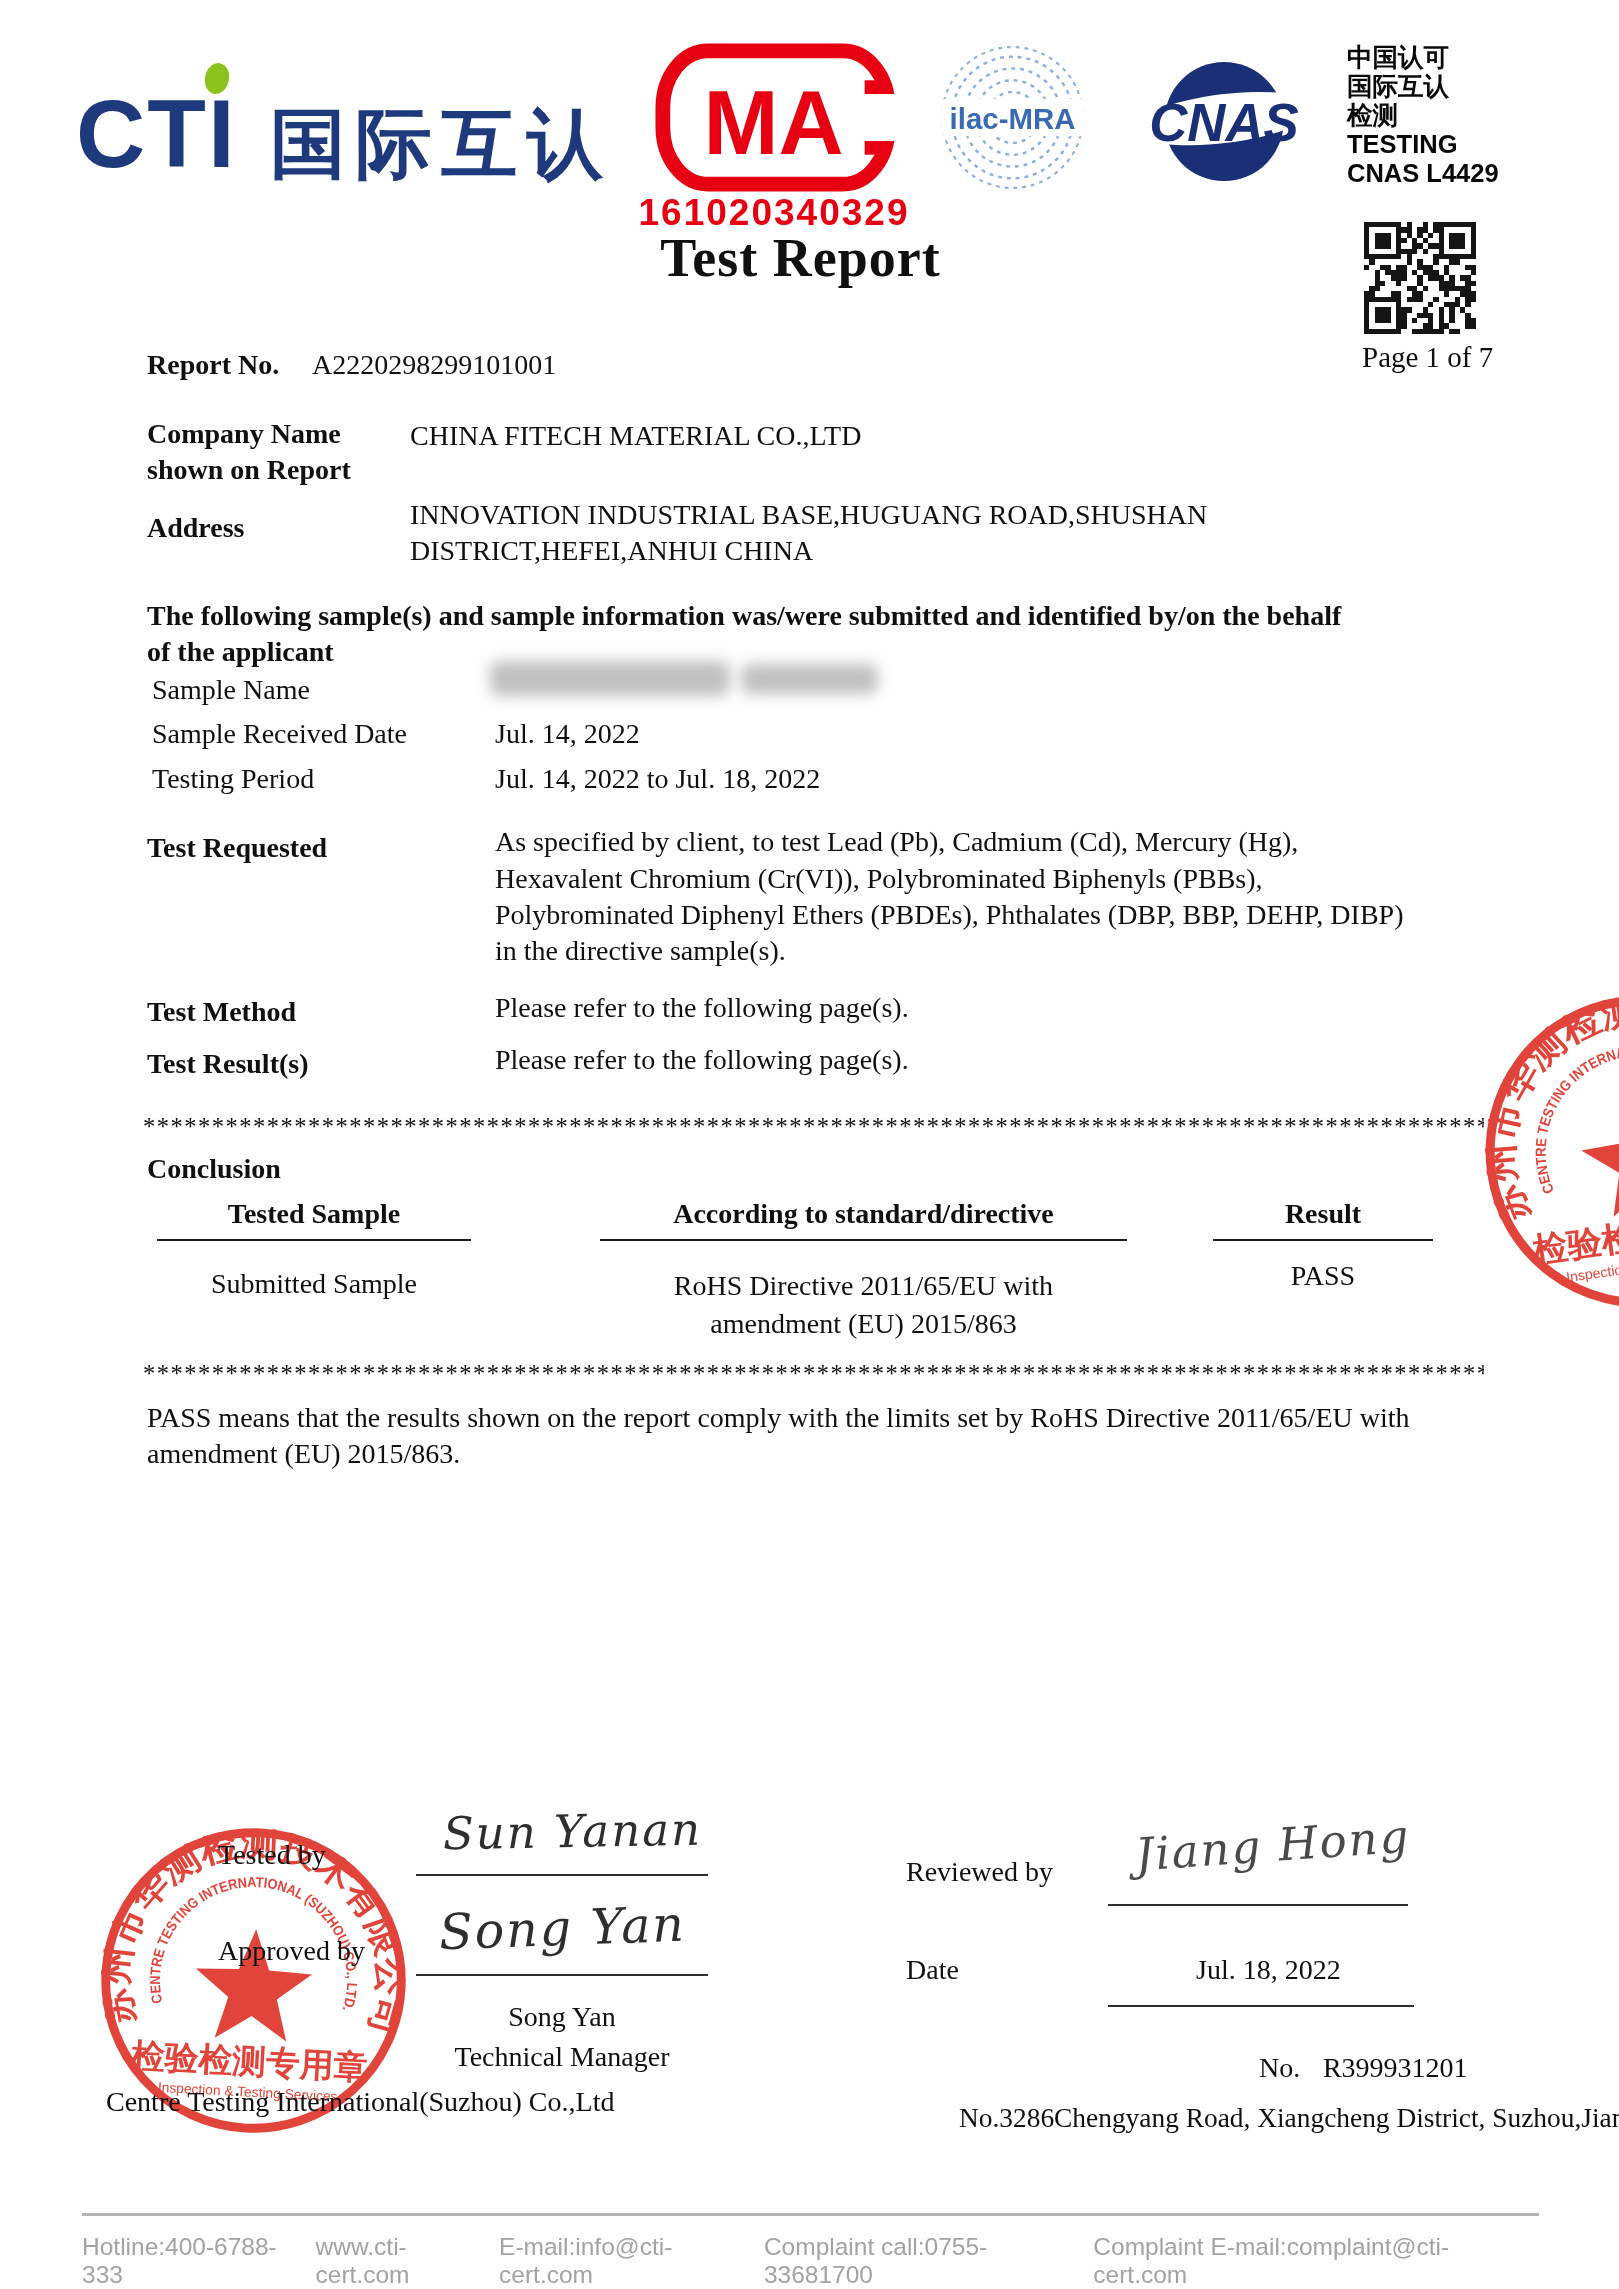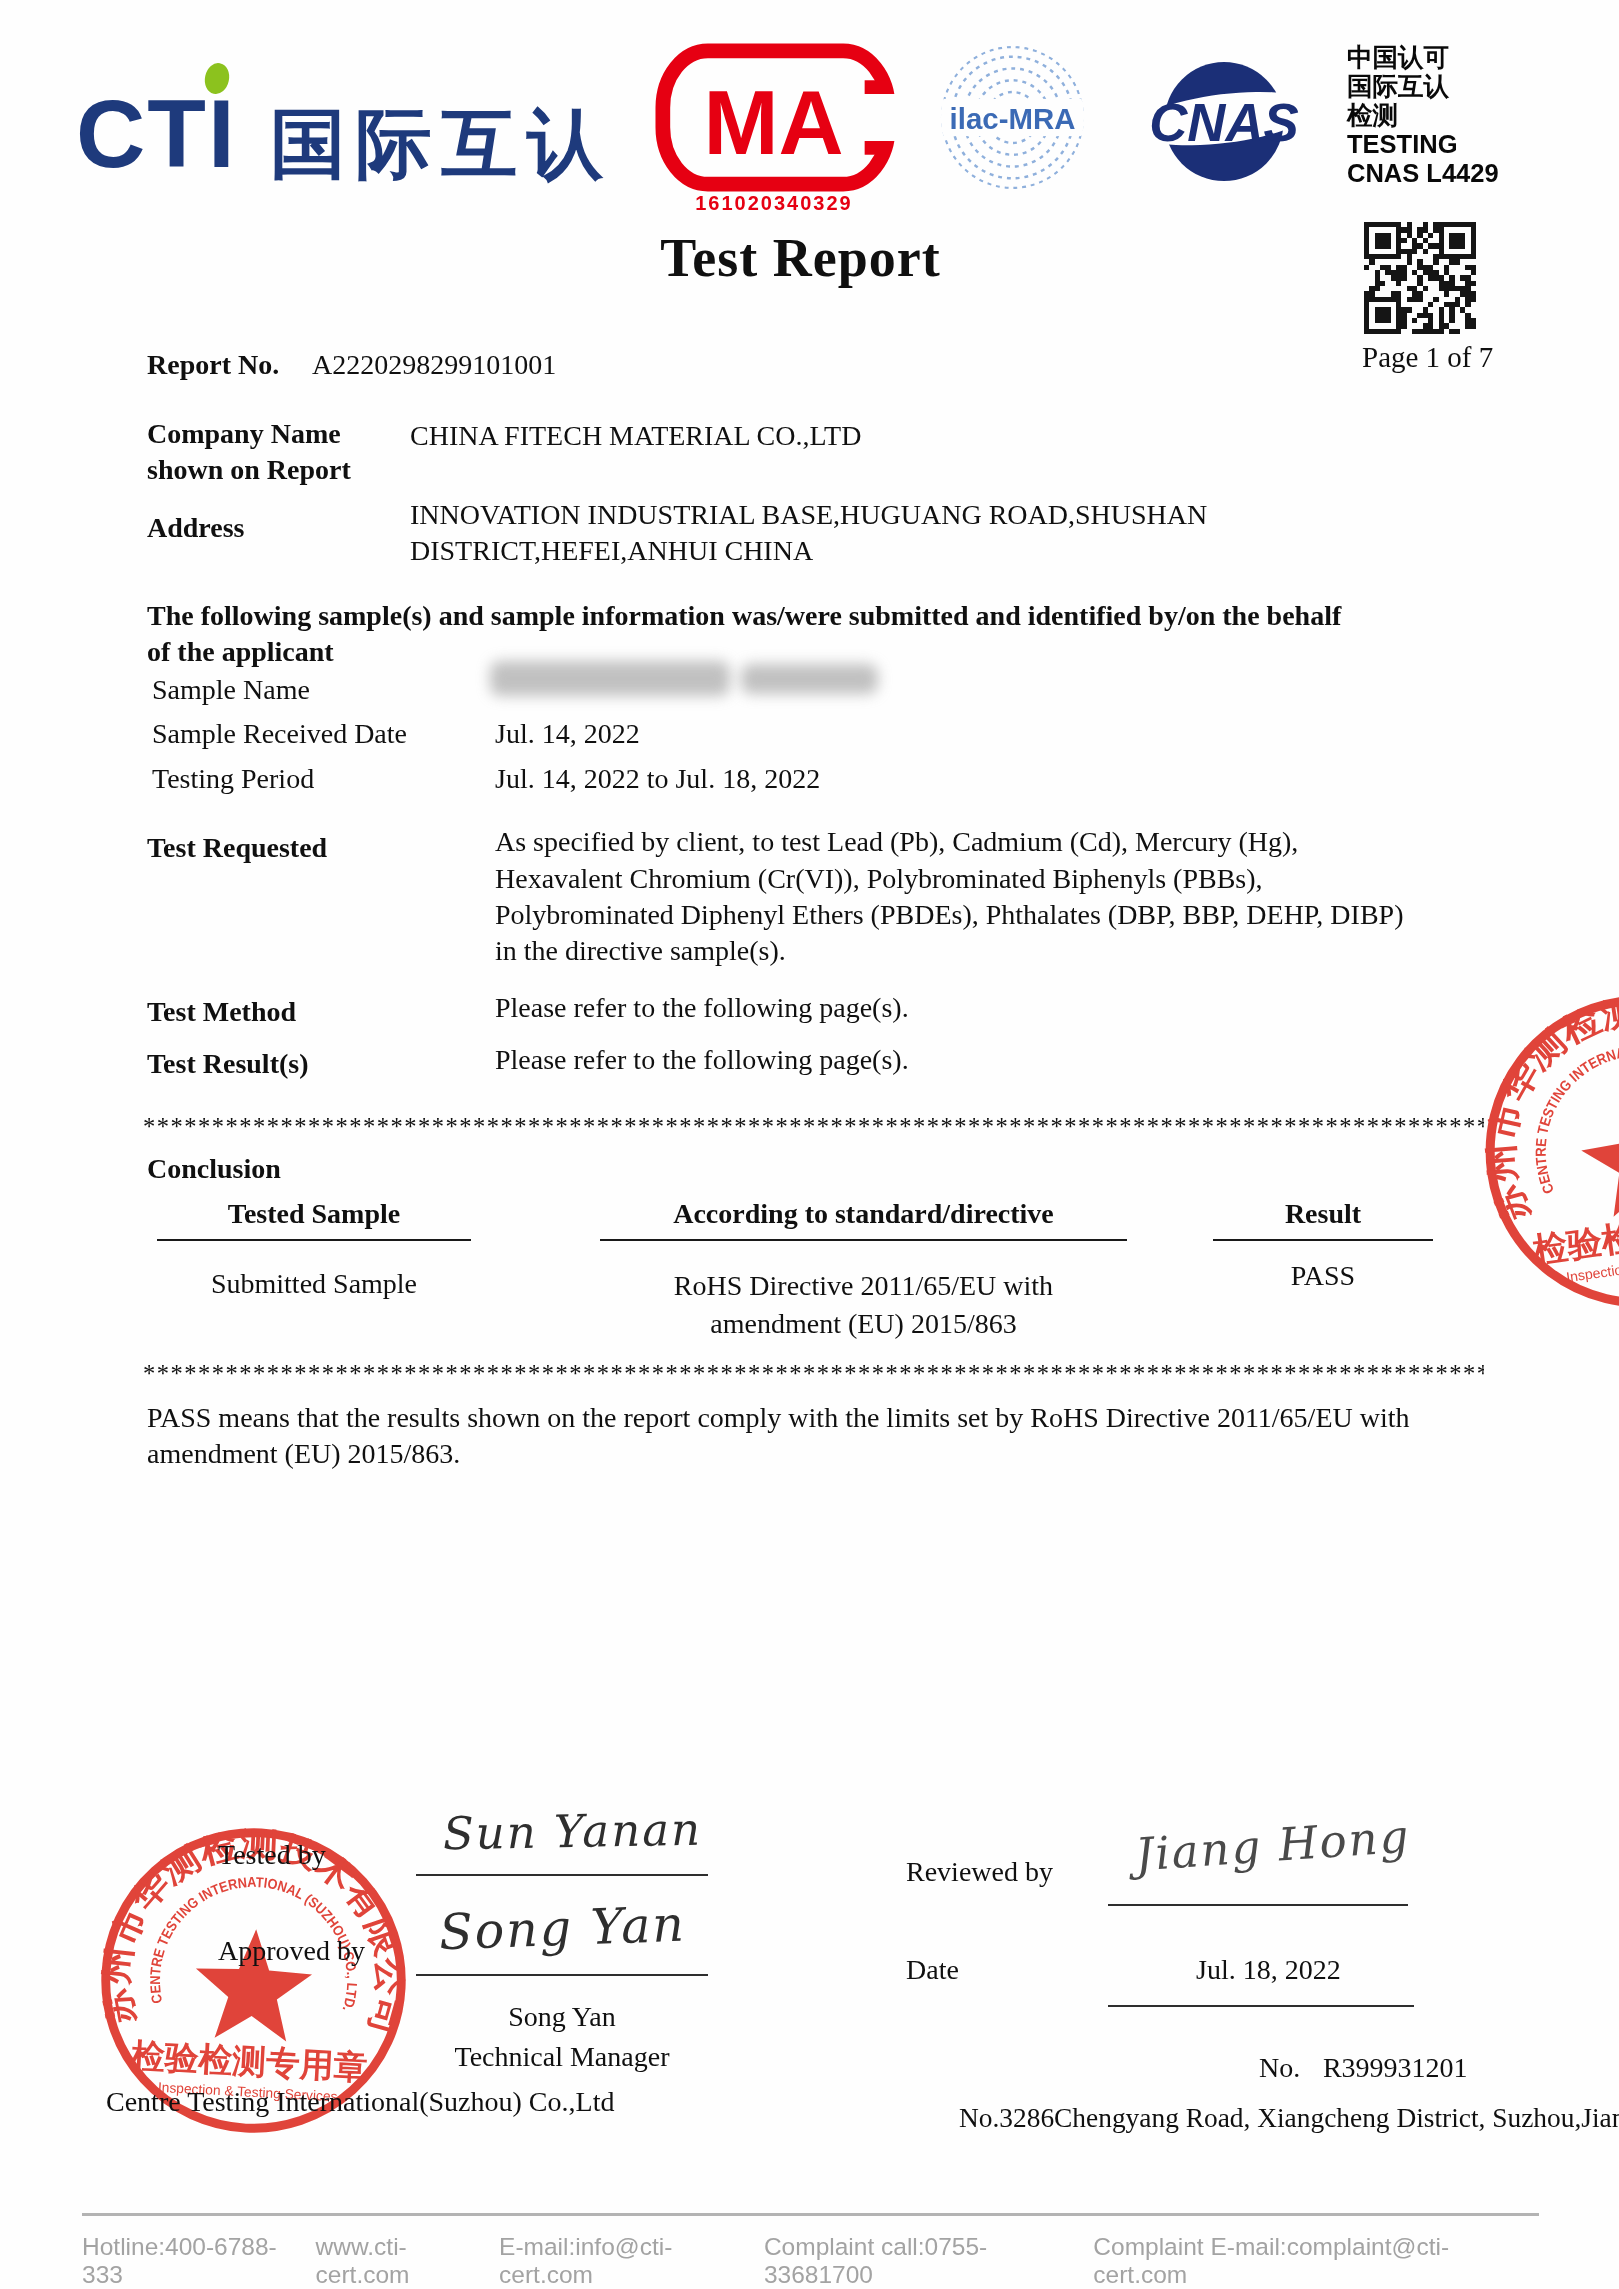--- a/index.html
+++ b/index.html
@@ -17,21 +17,21 @@
   .sigline{position:absolute;height:2px;background:#2e2e2e;}
   .title{font-size:54px;font-weight:bold;letter-spacing:1px;text-align:center;}
   .cti-wrap{display:flex;align-items:flex-end;}
   .cti-latin{font-family:"Liberation Sans","DejaVu Sans",sans-serif;font-weight:bold;
              font-size:96px;line-height:1;color:var(--navy);position:relative;letter-spacing:2px;}
   .cti-dot{position:absolute;top:-23.5px;right:7.8px;width:23.5px;height:31px;border-radius:50%;
            background:var(--green);transform:rotate(12deg);}
   .cti-cn{font-family:"Liberation Sans","DejaVu Sans",sans-serif;font-weight:bold;
           font-size:76px;line-height:1;color:var(--navy);margin-left:33px;letter-spacing:9.8px;}
   .cma-number{font-family:"Liberation Sans","DejaVu Sans",sans-serif;font-weight:bold;
-              font-size:20px;color:var(--red);letter-spacing:2px;}
+              font-size:37px;color:var(--red);letter-spacing:2px;}
   .accred{font-family:"Liberation Sans","DejaVu Sans",sans-serif;font-weight:bold;
           font-size:25.5px;line-height:29px;color:#090909;}
   .asterisks{font-size:24.5px;letter-spacing:1.5px;overflow:hidden;white-space:nowrap;}
   .sig{font-family:"DejaVu Serif",serif;font-style:italic;color:#2e2e2e;letter-spacing:2px;}
   .blurbar{position:absolute;background:#8f8f8f;opacity:.55;filter:blur(6.9px);border-radius:9.8px;}
   .stamp{position:absolute;opacity:.88;mix-blend-mode:multiply;z-index:5;}
   [data-name="qr-code"]{position:absolute;display:grid;grid-template-columns:repeat(21,1fr);
        grid-template-rows:repeat(21,1fr);width:112px;height:112px;}
   .qm.on{background:#151515;}
   .footer-row{position:absolute;display:flex;justify-content:space-between;

